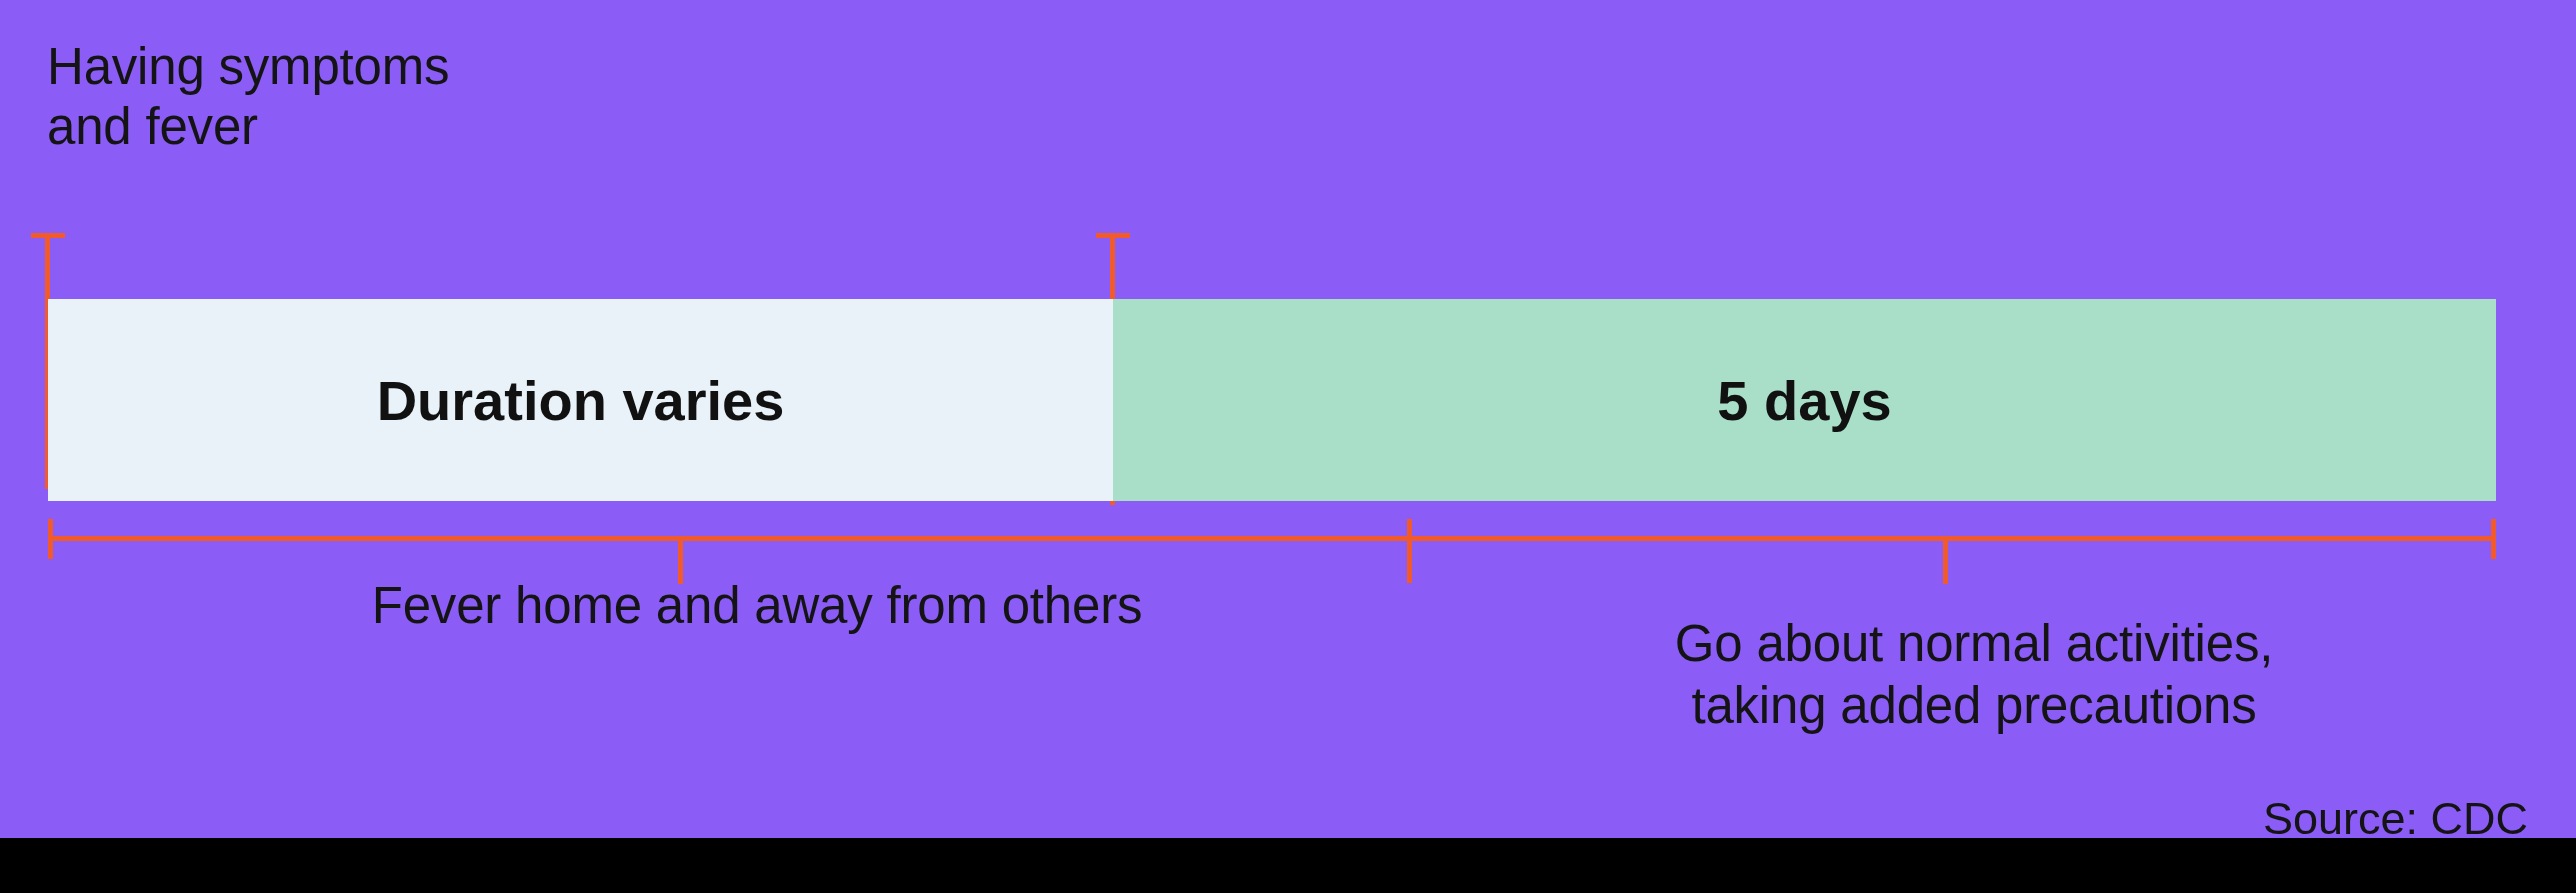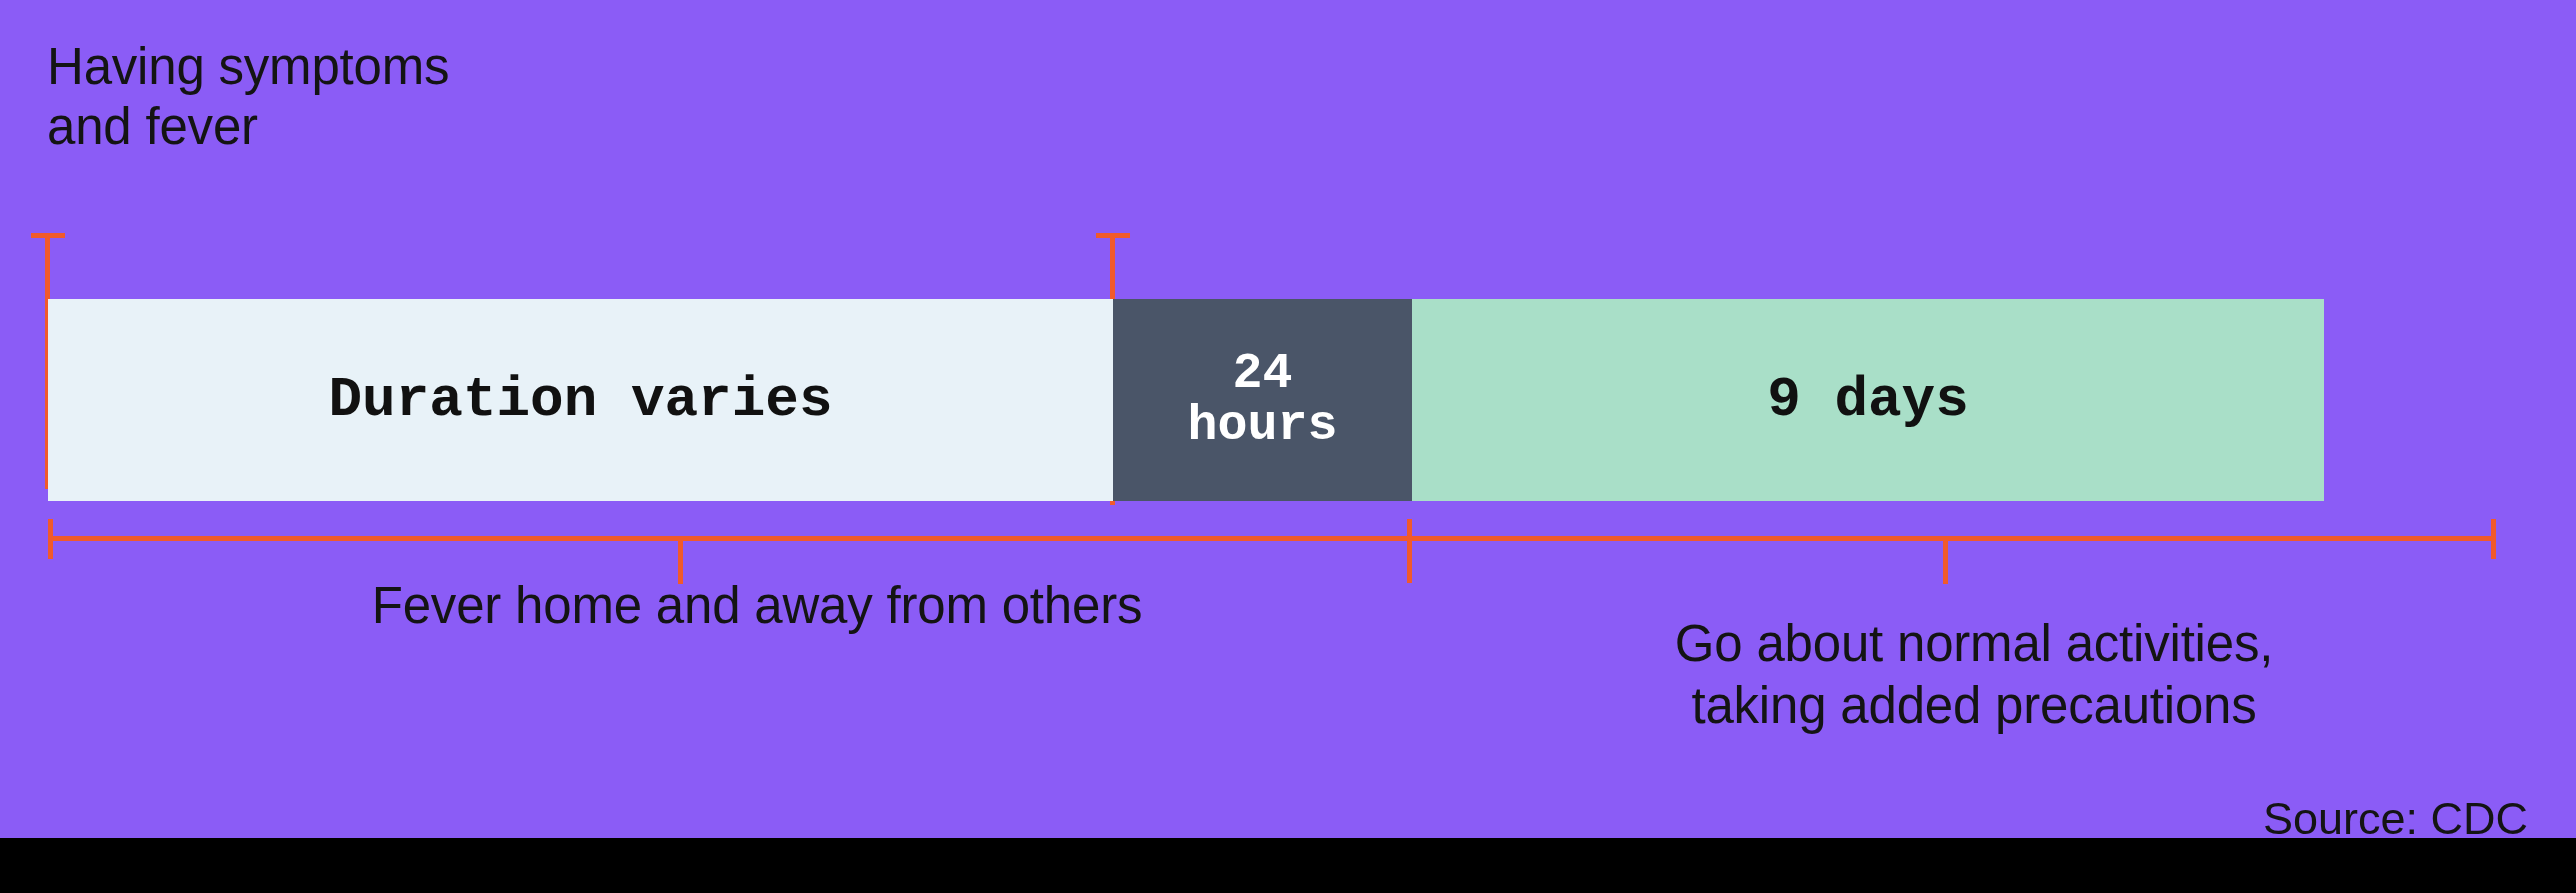--- a/index.html
+++ b/index.html
@@ -47,25 +47,24 @@
     position: absolute;
     height: 5.4px;
     background: #f15a2b;
   }
 
   
   #bar {
     position: absolute;
     left: 48px;
     top: 299px;
-    width: 2276px;
+    width: 2448px;
     height: 202px;
     display: flex;
     align-items: stretch;
-    font-family: Liberation Mono, monospace;
   }
   .seg {
     display: flex;
     align-items: center;
     justify-content: center;
     text-align: center;
     font-weight: bold;
     box-sizing: border-box;
   }
   #seg-duration {
@@ -147,23 +146,21 @@
 
 
   <div class="v-tick" style="left: 45px; top: 233px; height: 256px; background: rgb(241, 90, 43);"></div>
   <div class="h-cap" style="left: 31px; top: 233px; width: 34px; background: rgb(241, 90, 43);"></div>
 
   <div class="v-tick" style="left: 1110px; top: 233px; height: 272px; background: rgb(241, 90, 43);"></div>
   <div class="h-cap" style="left: 1096px; top: 233px; width: 34px; background: rgb(241, 90, 43);"></div>
 
   <div id="bar">
     <div class="seg" id="seg-duration" style="background: rgb(232, 242, 248); color: rgb(17, 17, 17);">Duration varies</div>
-    <div class="seg" id="seg-24" style="background: rgb(74, 85, 104); color: rgb(255, 255, 255);">24
-hours</div>
-    <div class="seg" id="seg-5days" style="background: rgb(169, 223, 200); color: rgb(17, 17, 17);">9 days</div>
+    <div class="seg" id="seg-5days" style="background: rgb(169, 223, 200); color: rgb(17, 17, 17);">5 days</div>
   </div>
 
   <div id="axis-line" style="background: rgb(241, 90, 43);"></div>
   <div class="axis-tick" style="left: 48px; top: 519px; height: 40px; background: rgb(241, 90, 43);"></div>
   <div class="axis-tick" style="left: 678px; top: 539px; height: 45px; background: rgb(241, 90, 43);"></div>
   <div class="axis-tick" style="left: 1407px; top: 519px; height: 64px; background: rgb(241, 90, 43);"></div>
   <div class="axis-tick" style="left: 1943px; top: 539px; height: 45px; background: rgb(241, 90, 43);"></div>
   <div class="axis-tick" style="left: 2491px; top: 519px; height: 40px; background: rgb(241, 90, 43);"></div>
 
   <div class="bottom-caption" id="caption-stay">Fever home and away from others</div>

